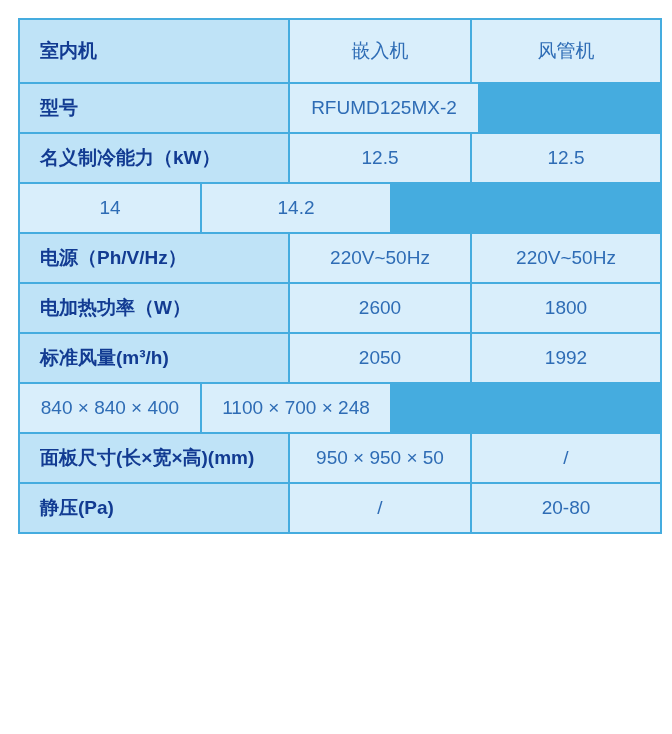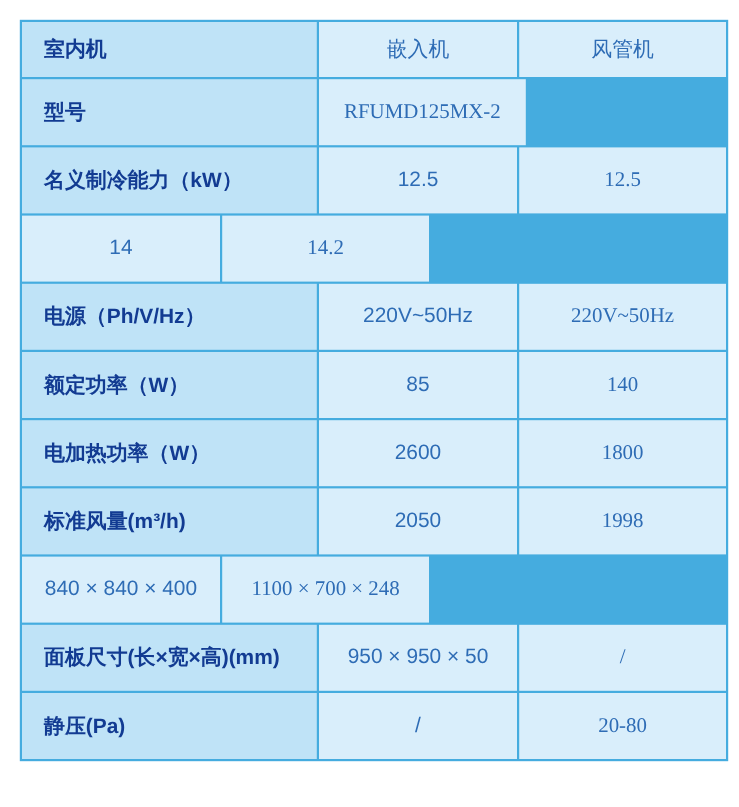--- a/index.html
+++ b/index.html
@@ -19,24 +19,24 @@
     box-sizing: border-box;
     background: #45acdf;          
     padding: 2px;
     display: flex;
     flex-direction: column;
     gap: 2px;
   }
   .tr {
     display: flex;
     gap: 2px;
-    height: 60px;
+    height: 48px;
     flex: 0 0 auto;
   }
-  .tr.header { height: 50px; }
+  .tr.header { height: 62px; }
   .td {
     box-sizing: border-box;
     display: flex;
     align-items: center;
     font-size: 19px;
     overflow: hidden;
     white-space: nowrap;
   }
   .td.label {
     width: 268px;
@@ -44,21 +44,21 @@
     padding-left: 20px;
     font-weight: bold;
     color: #123b92;
   }
   .td.val {
     background: #d9eefb;
     justify-content: center;
     color: #2e6cb5;
   }
   .td.v1 { width: 180px; }
-  .td.v2 { width: 188px; font-family: Liberation Serif, serif; }
+  .td.v2 { width: 188px; }
 </style>
 </head>
 <body>
 
 <div class="spec-table">
 
   <div class="tr header">
     <div class="td label">室内机</div>
     <div class="td val v1">嵌入机</div>
     <div class="td val v2">风管机</div>
@@ -79,36 +79,31 @@
     <div class="td val v1">14</div>
     <div class="td val v2">14.2</div>
   </div>
 
   <div class="tr">
     <div class="td label">电源（Ph/V/Hz）</div>
     <div class="td val v1">220V~50Hz</div>
     <div class="td val v2">220V~50Hz</div>
   </div>
 
-  <div class="tr">
-    <div class="td label">额定功率（W）</div>
-    <div class="td val v1">85</div>
-    <div class="td val v2">140</div>
-  </div>
 
   <div class="tr">
     <div class="td label">电加热功率（W）</div>
     <div class="td val v1">2600</div>
     <div class="td val v2">1800</div>
   </div>
 
   <div class="tr">
     <div class="td label">标准风量(m³/h)</div>
     <div class="td val v1">2050</div>
-    <div class="td val v2">1998</div>
+    <div class="td val v2">1992</div>
   </div>
 
   <div class="tr">
     <div class="td val v1">840 × 840 × 400</div>
     <div class="td val v2">1100 × 700 × 248</div>
   </div>
 
   <div class="tr">
     <div class="td label">面板尺寸(长×宽×高)(mm)</div>
     <div class="td val v1">950 × 950 × 50</div>

